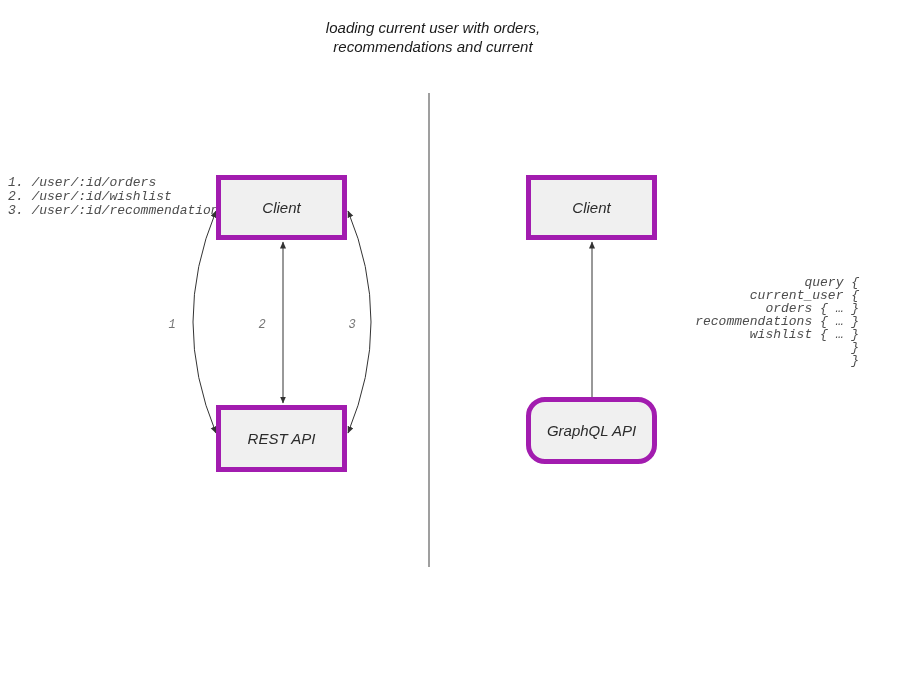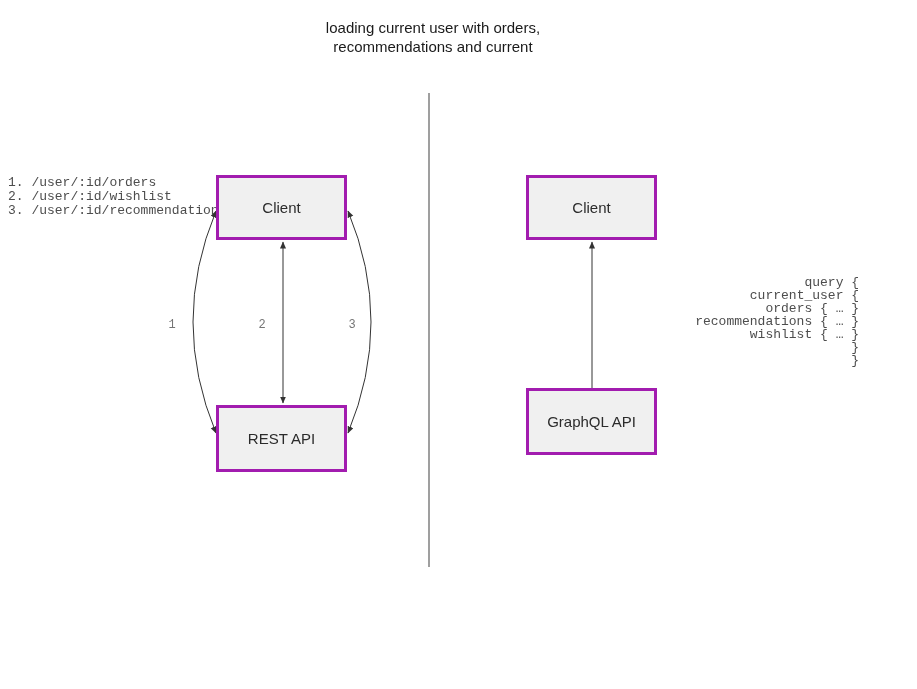--- a/index.html
+++ b/index.html
@@ -7,20 +7,21 @@
     padding: 0;
     background: #ffffff;
   }
   .canvas {
     position: relative;
     width: 917px;
     height: 600px;
     background: #ffffff;
     overflow: hidden;
     font-family: "Liberation Sans", sans-serif;
+    font-style: italic;
   }
   .title {
     position: absolute;
     left: 283px;
     top: 18px;
     width: 300px;
     text-align: center;
     font-size: 15px;
     line-height: 19px;
     color: #1a1a1a;
@@ -29,31 +30,31 @@
     position: absolute;
     left: 0;
     top: 0;
     width: 917px;
     height: 689px;
   }
   .box {
     position: absolute;
     box-sizing: border-box;
     background: #f0f0f0;
-    border: 3px solid #a21caf;
+    border: 5px solid #a21caf;
     display: flex;
     align-items: center;
     justify-content: center;
     font-size: 15px;
     color: #2b2b2b;
   }
   .box.client-left  { left: 216px; top: 175px; width: 131px; height: 65px; }
   .box.api-left     { left: 216px; top: 405px; width: 131px; height: 67px; }
   .box.client-right { left: 526px; top: 175px; width: 131px; height: 65px; }
-  .box.api-right    { left: 526px; top: 388px; width: 131px; height: 67px; }
+  .box.api-right    { left: 526px; top: 397px; width: 131px; height: 67px; border-radius: 19px; }
   .code {
     position: absolute;
     margin: 0;
     font-family: "Liberation Mono", monospace;
     font-size: 13px;
     color: #4d4d4d;
     white-space: pre;
   }
   .endpoints { left: 8px; top: 176px; line-height: 14px; }
   .query     { left: 664px; top: 276px; line-height: 13px; text-align: right; }

